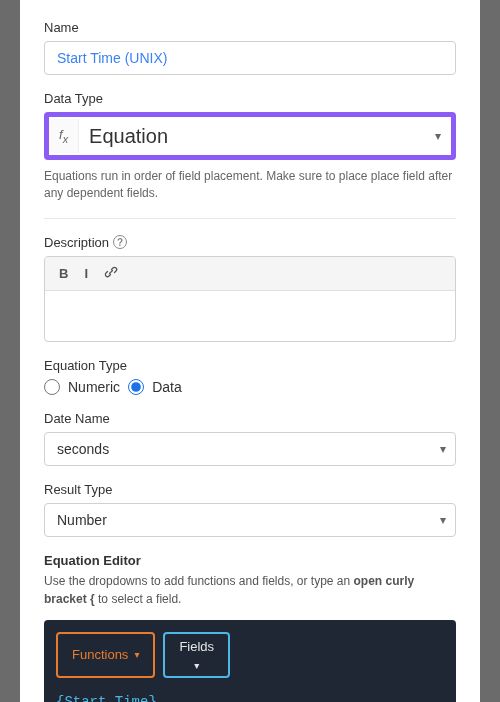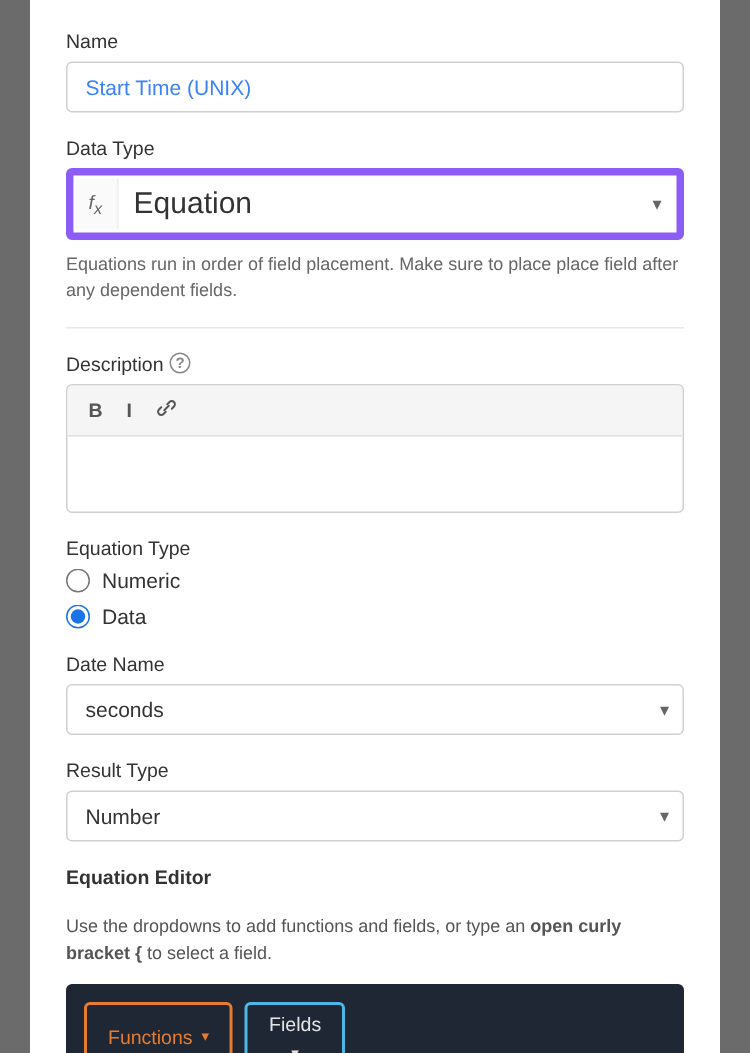--- a/index.html
+++ b/index.html
@@ -143,21 +143,21 @@
     }
     .desc-content {
       min-height: 50px;
       padding: 8px 10px;
       font-size: 13px;
       color: #333;
     }
     
     .radio-group {
       display: flex;
-      flex-direction: column;
+      flex-direction: row;
       gap: 8px;
       margin-top: 6px;
     }
     .radio-item {
       display: flex;
       align-items: center;
       gap: 8px;
       cursor: pointer;
     }
     .radio-input {
@@ -168,21 +168,21 @@
     }
     .radio-label {
       font-size: 14px;
       color: #333;
     }
     
     .eq-editor-header {
       font-size: 13px;
       font-weight: 600;
       color: #333;
-      margin-bottom: 16px;
+      margin-bottom: 4px;
     }
     .eq-editor-desc {
       font-size: 12px;
       color: #555;
       line-height: 1.5;
       margin-bottom: 12px;
     }
     .eq-editor-desc strong {
       font-weight: 700;
     }

